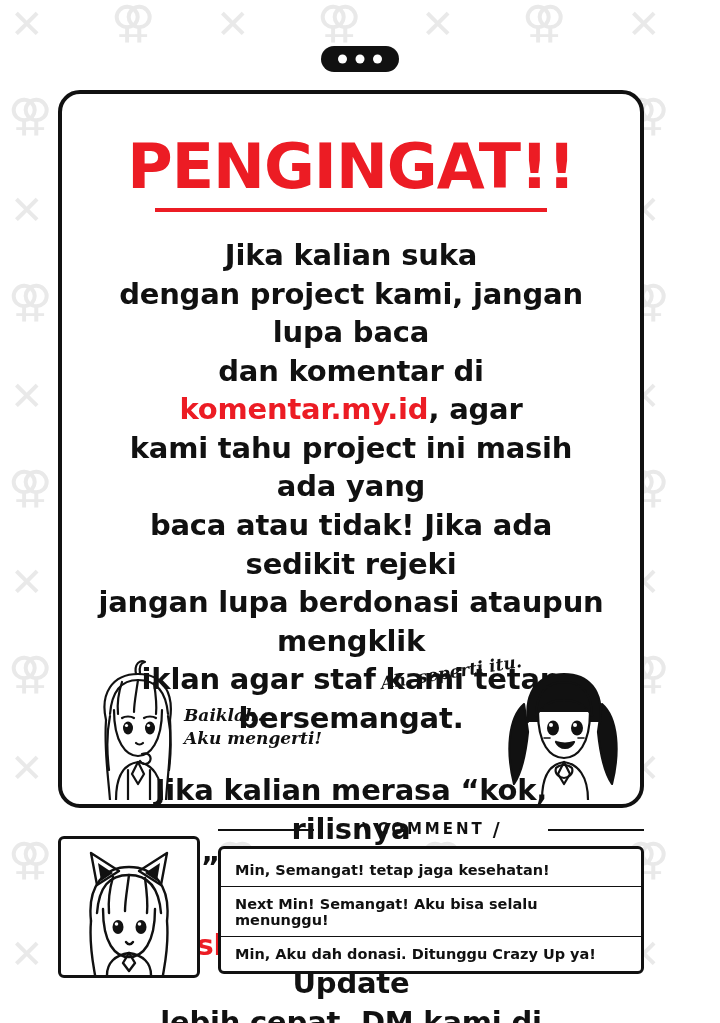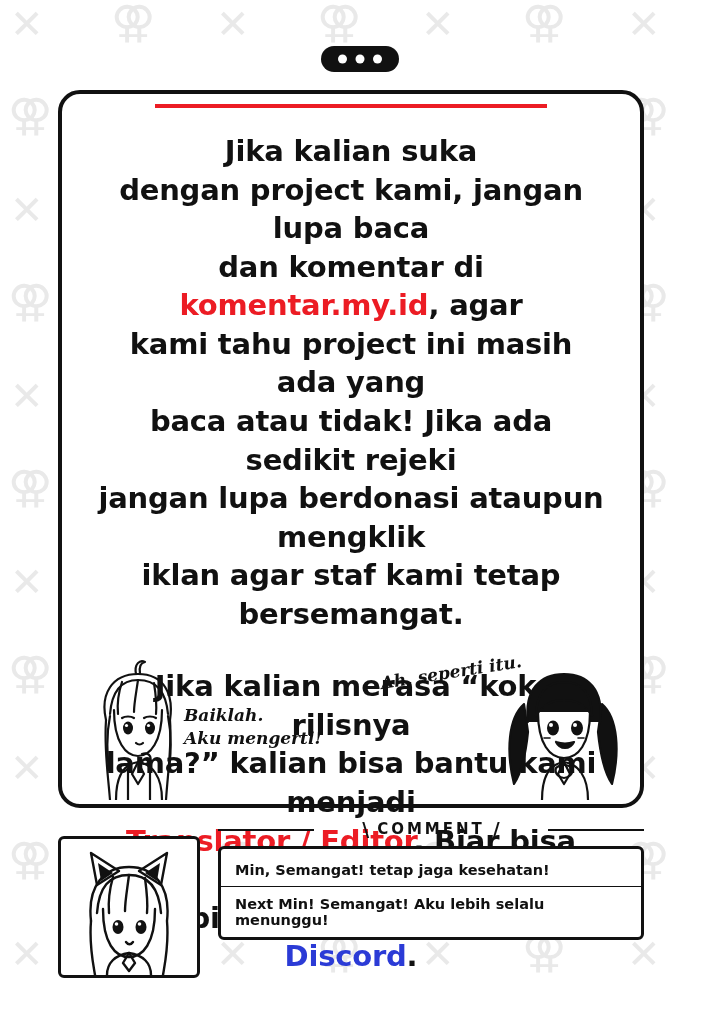--- a/index.html
+++ b/index.html
@@ -308,20 +308,21 @@
   </div>
 
 <div class="page">
 
   <div class="notch">
     <div class="notch-mid"></div>
   </div>
 
   <div class="panel">
 
+    <div class="title">PENGINGAT!!</div>
     <div class="title-rule"></div>
 
     <div class="body-text first">
       <span id="p1a">Jika kalian suka<br>dengan project kami, jangan lupa baca<br>dan komentar di </span><span class="red">komentar.my.id</span><span id="p1b">, agar<br>kami tahu project ini masih ada yang<br>baca atau tidak! Jika ada sedikit rejeki<br>jangan lupa berdonasi ataupun mengklik<br>iklan agar staf kami tetap bersemangat.</span>
     </div>
 
     <div class="body-text second">
       <span>Jika kalian merasa “kok, rilisnya</span><br>
       <span>lama?” kalian bisa bantu kami menjadi</span><br>
       <span class="red">Translator / Editor</span><span>, Biar bisa Update</span><br>
@@ -438,17 +439,18 @@
   <div class="comment-area">
     <div class="comment-head">
       <span class="head-rule left"></span>
       <span class="slash">\</span>
       <span>COMMENT</span>
       <span class="slash">/</span>
       <span class="head-rule right"></span>
     </div>
     <div class="comment-box">
       <div class="comment-item">Min, Semangat! tetap jaga kesehatan!</div>
-      <div class="comment-item">Next Min! Semangat! Aku lebih selalu menunggu!</div>
+      <div class="comment-item">Next Min! Semangat! Aku bisa selalu menunggu!</div>
+      <div class="comment-item">Min, Aku dah donasi. Ditunggu Crazy Up ya!</div>
     </div>
   </div>
 
 </div>
 
 </body></html>

